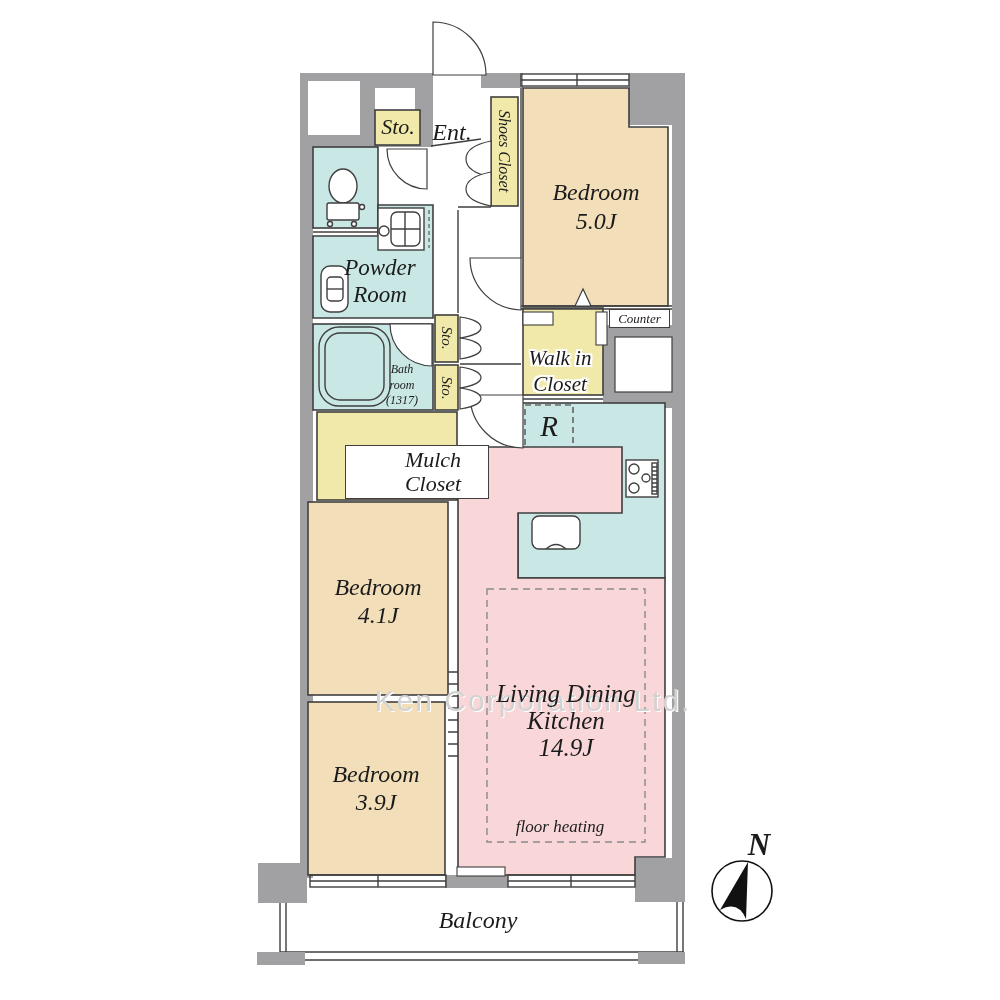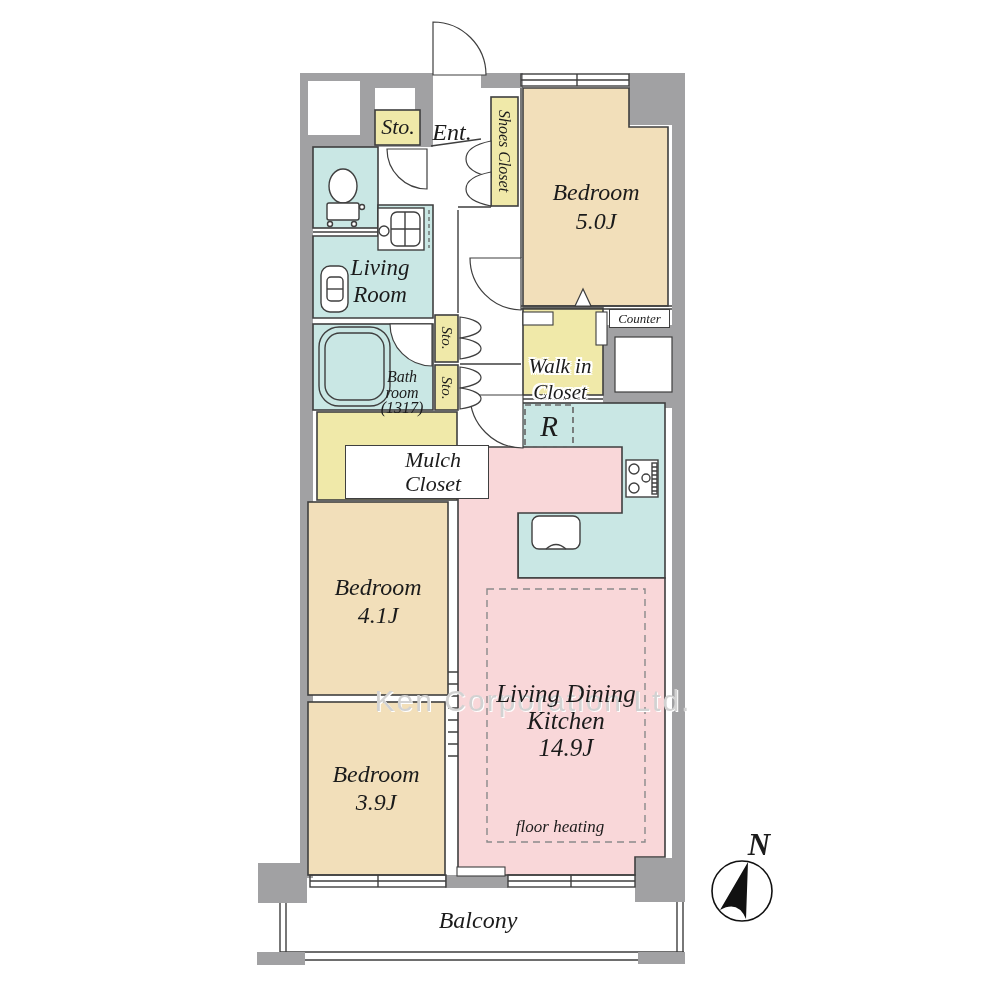--- a/index.html
+++ b/index.html
@@ -6,21 +6,21 @@
     --c-bedroom:#f2dfba; --c-ldk:#f9d7d9; --c-wet:#c9e7e4; --c-closet:#f0e9a9;
     --c-wall:#a1a1a3; --c-line:#3f3f3f; --c-watermark:#d2d2d2;
   }
   html,body{margin:0;padding:0;background:#fff;}
   #page{position:relative;width:1000px;height:1000px;background:#fff;overflow:hidden;
         font-family:"Liberation Serif","DejaVu Serif",serif;}
   #plan-svg{position:absolute;left:0;top:0;width:1000px;height:1000px;}
   .lbl{position:absolute;transform:translate(-50%,-50%);font-style:italic;color:#1b1b1b;
        text-align:center;white-space:pre-line;line-height:1.15;z-index:3;}
   .vert{transform:translate(-50%,-50%) rotate(90deg);white-space:nowrap;}
-  .outline-white{text-shadow:-2px -2px 0 #fff,2px -2px 0 #fff,-2px 2px 0 #fff,2px 2px 0 #fff,0 2px 0 #fff,0 -2px 0 #fff,2px 0 0 #fff,-2px 0 0 #fff;margin-top:8px;}
+  .outline-white{text-shadow:-2px -2px 0 #fff,2px -2px 0 #fff,-2px 2px 0 #fff,2px 2px 0 #fff,0 2px 0 #fff,0 -2px 0 #fff,2px 0 0 #fff,-2px 0 0 #fff;}
   .boxlbl{position:absolute;z-index:3;border:1.4px solid var(--c-line);background:#fff;
           display:flex;align-items:center;justify-content:center;font-style:italic;color:#1b1b1b;
           text-align:center;white-space:pre-line;}
   #watermark{position:absolute;z-index:2;transform:translate(-50%,-50%);
              font-family:"Liberation Sans","DejaVu Sans",sans-serif;font-size:30px;
              color:var(--c-watermark);letter-spacing:2px;white-space:nowrap;
              text-shadow:1px 1px 0 #ffffff;}
   svg .rm{stroke:var(--c-line);stroke-width:1.6;}
   svg .ln{stroke:var(--c-line);stroke-width:1.4;fill:none;}
   svg .fx{stroke:var(--c-line);stroke-width:1.4;fill:#fff;}
@@ -158,23 +158,23 @@
   </g>
 </svg>
 
 <div id="watermark" style="left:497px;top:701px;margin-left:36px;">Ken Corporation Ltd.</div>
 
 <div class="lbl" style="left:398px;top:127px;font-size:22px;">Sto.</div>
 <div class="lbl" style="left:452px;top:133px;font-size:24px;">Ent.</div>
 <div class="lbl vert" style="left:504px;top:151px;font-size:16px;">Shoes Closet</div>
 <div class="lbl" style="left:596px;top:207px;font-size:24px;line-height:29px;">Bedroom
 5.0J</div>
-<div class="lbl" style="left:380px;top:281px;font-size:23px;line-height:27px;">Living
+<div class="lbl" style="left:380px;top:281px;font-size:23px;line-height:27px;">Powder
 Room</div>
-<div class="lbl" style="left:402px;top:385px;font-size:16px;line-height:15.5px;margin-top:7px;">Bath
+<div class="lbl" style="left:402px;top:385px;font-size:12px;line-height:15.5px;">Bath
 room
 (1317)</div>
 <div class="lbl vert" style="left:446px;top:338px;font-size:15px;">Sto.</div>
 <div class="lbl vert" style="left:446px;top:388px;font-size:15px;">Sto.</div>
 <div class="lbl outline-white" style="left:560px;top:371px;font-size:21px;line-height:26px;">Walk in
 Closet</div>
 <div class="boxlbl" style="left:609px;top:309px;width:59px;height:17px;font-size:13px;">Counter</div>
 <div class="lbl" style="left:549px;top:427px;font-size:29px;">R</div>
 <div class="boxlbl" style="left:345px;top:445px;width:110px;height:52px;font-size:22px;line-height:24px;padding-left:32px;">Mulch
 Closet</div>

